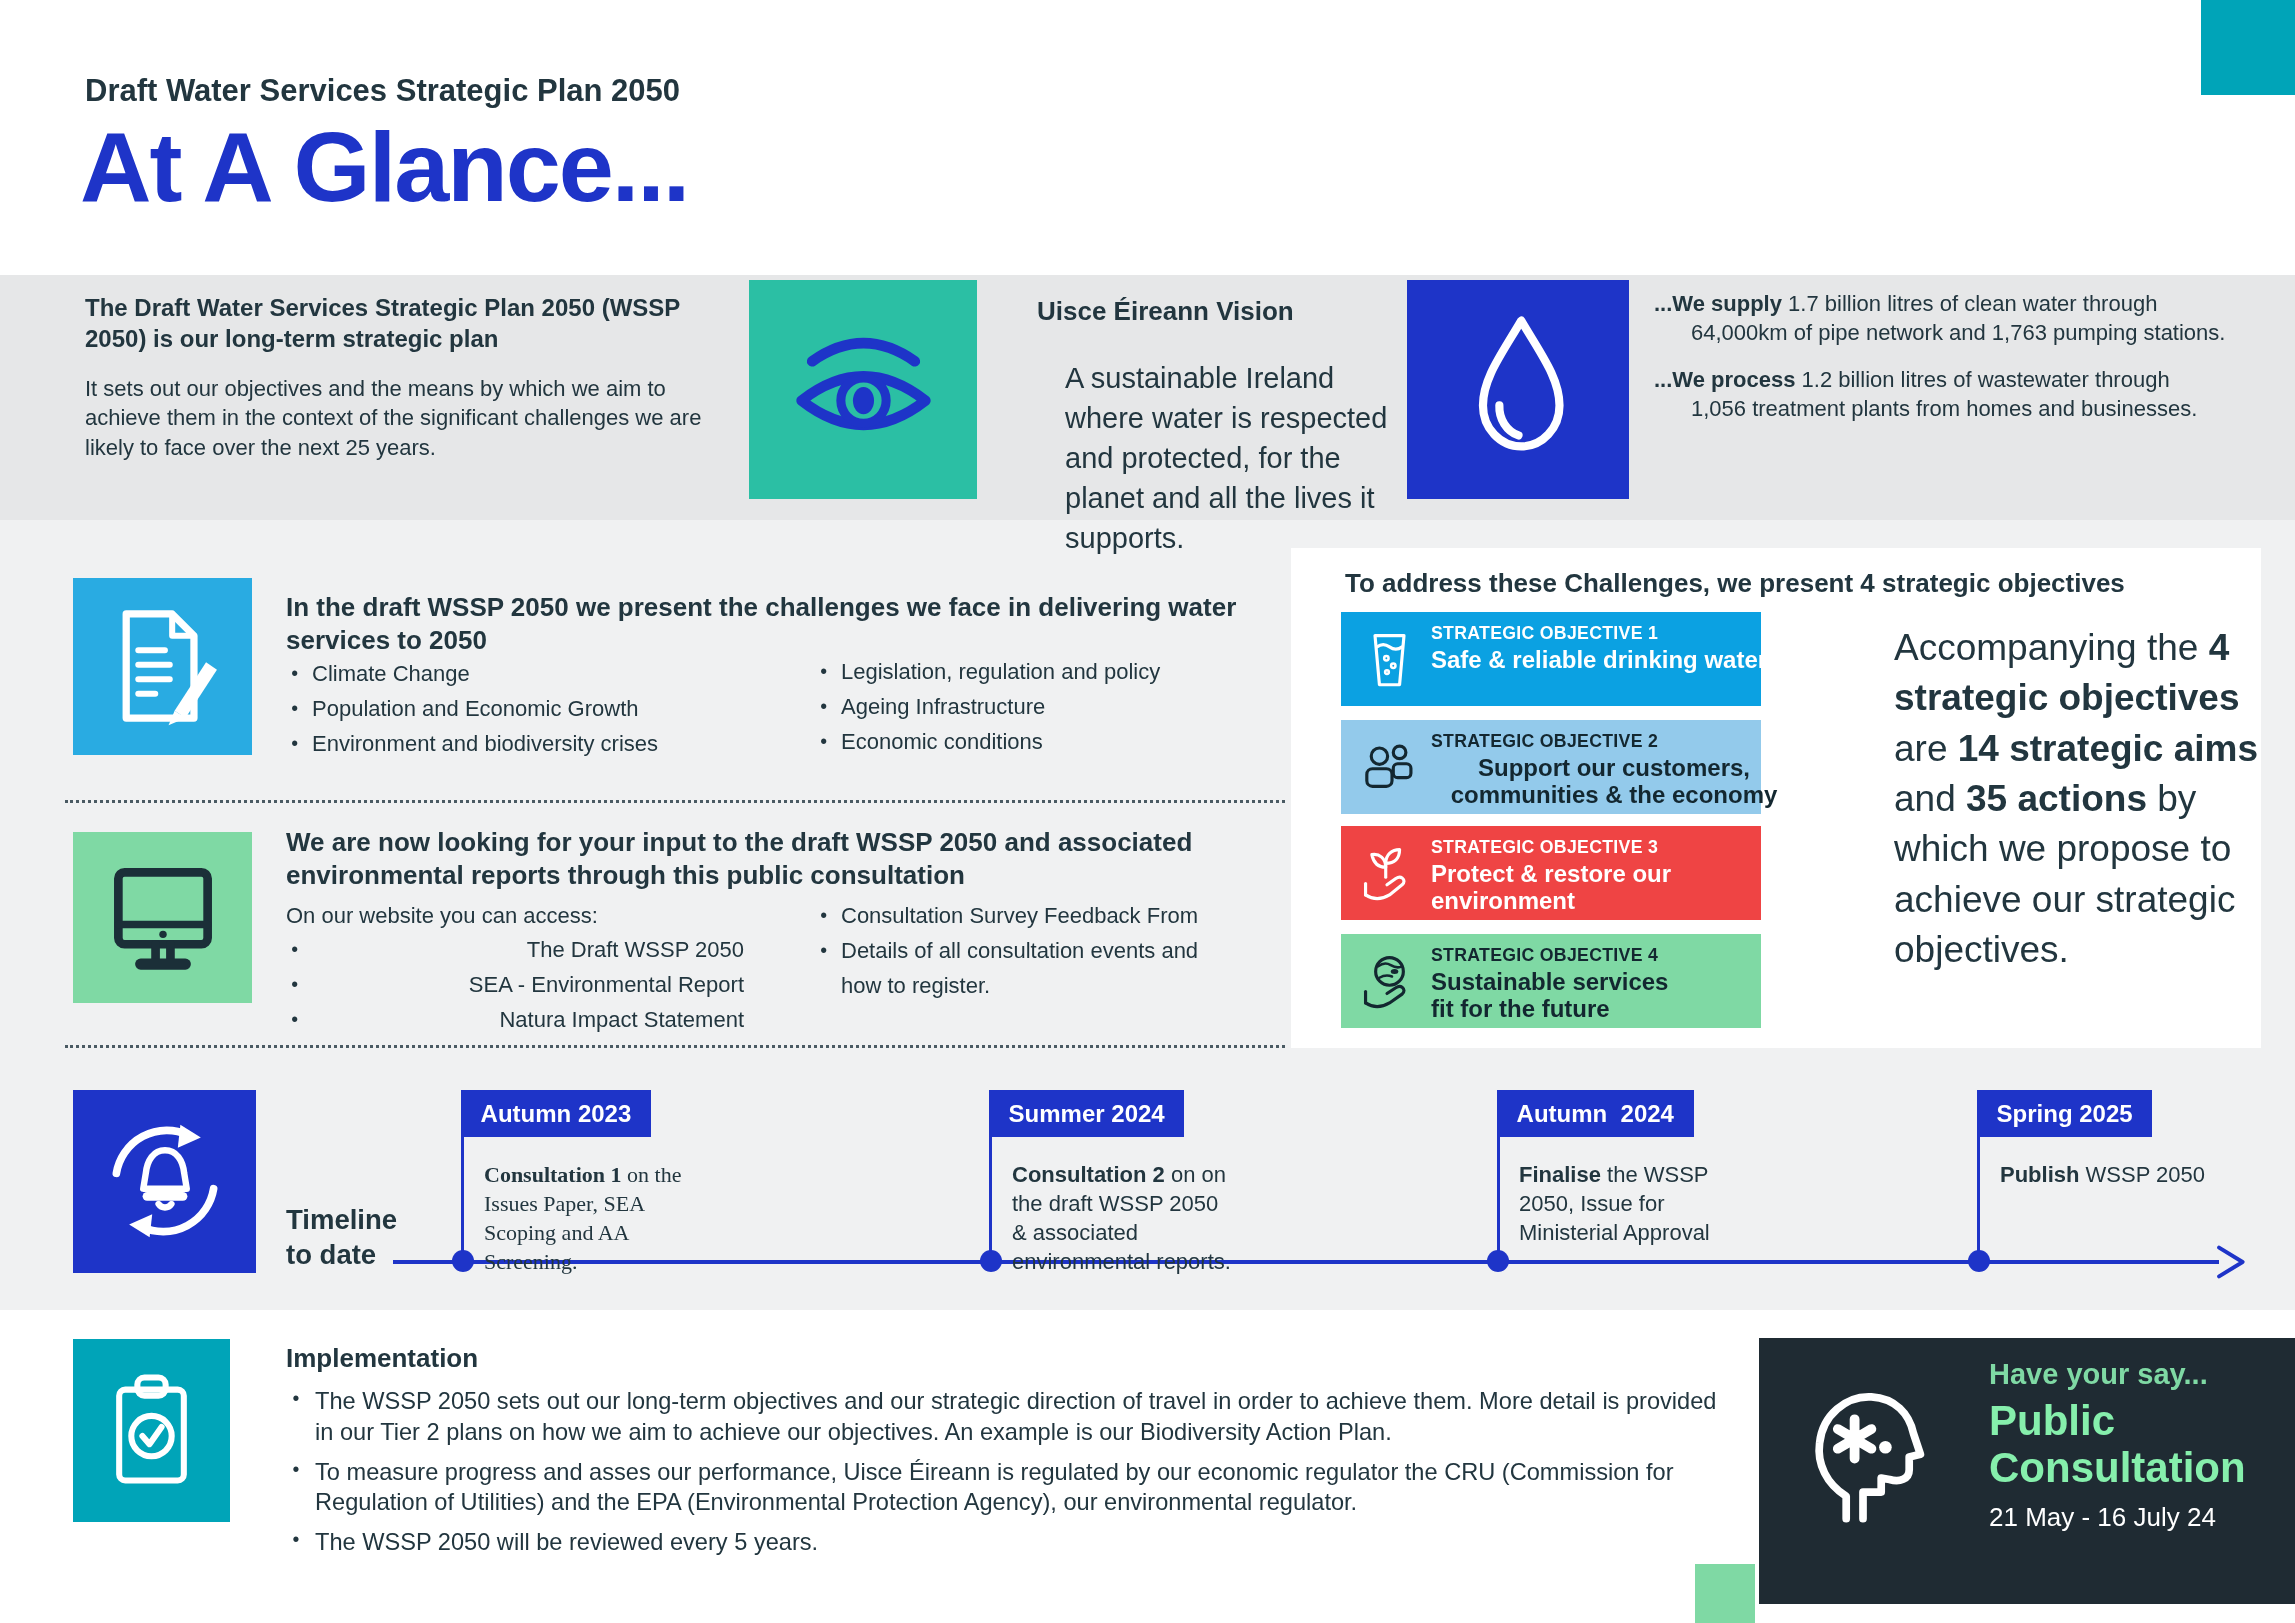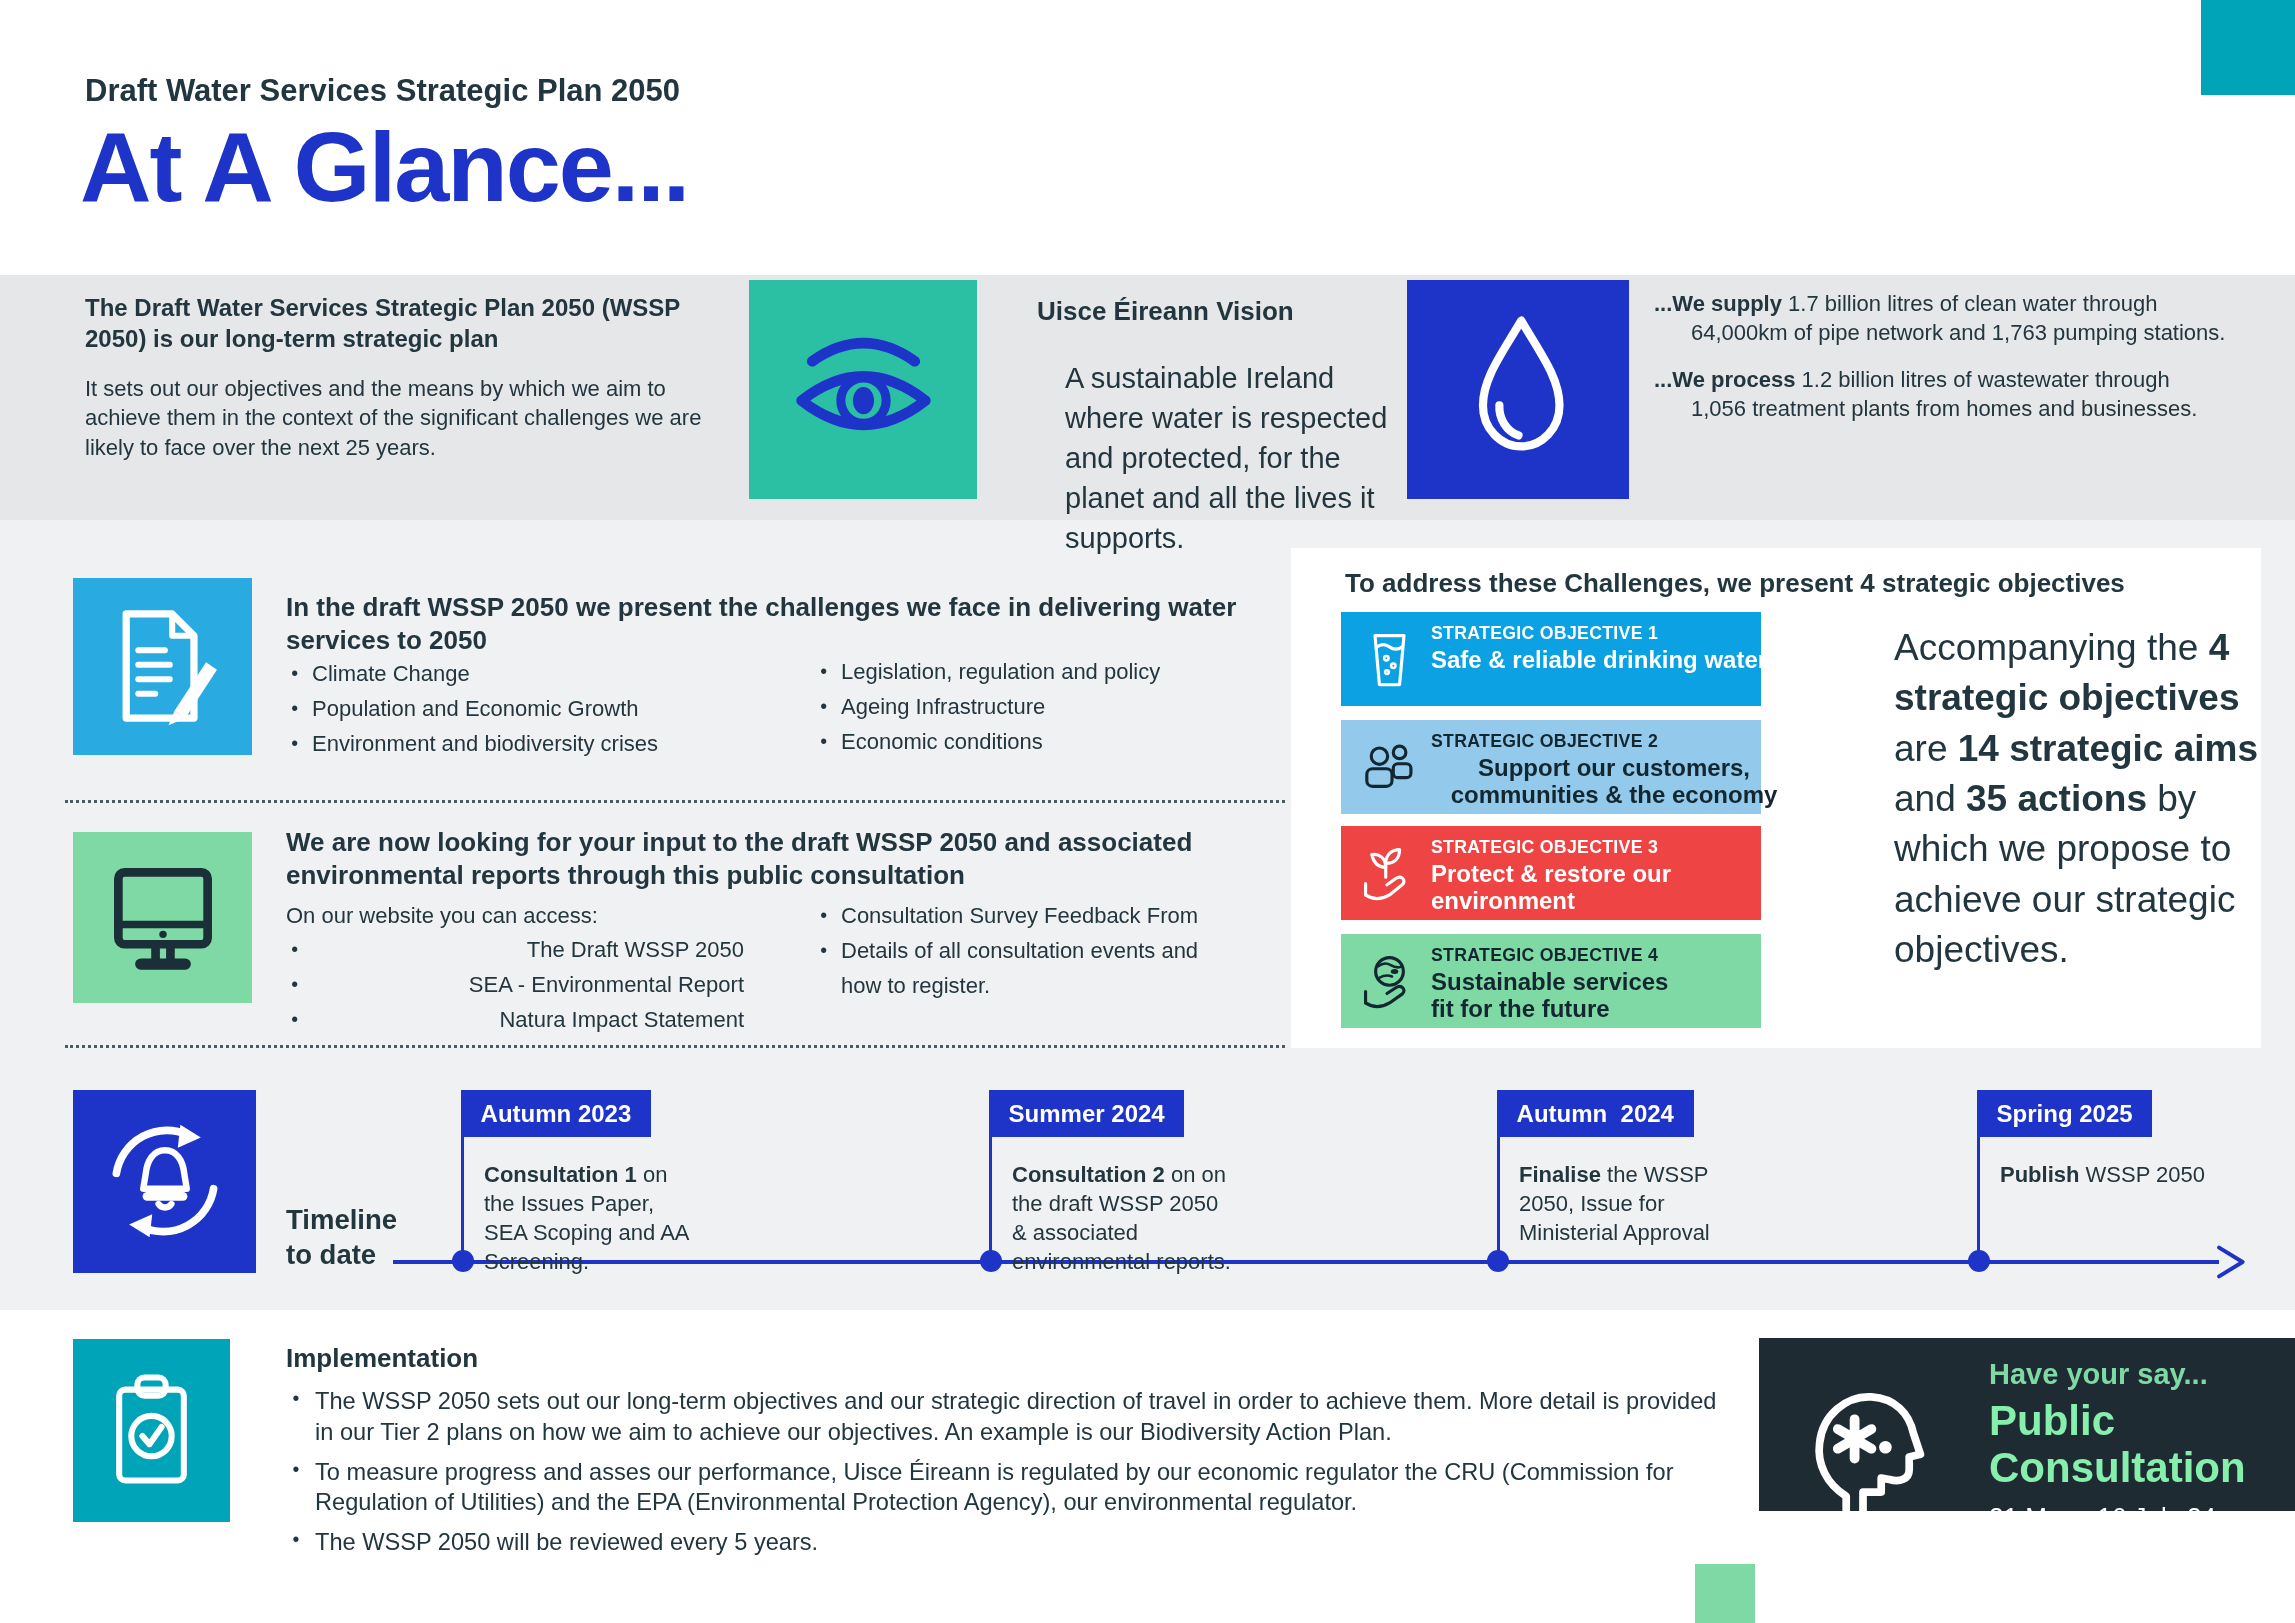--- a/index.html
+++ b/index.html
@@ -75,21 +75,21 @@
   .tl-text{top:1160px;font-size:22px;line-height:1.32;}
 
   
   .sq-clip{left:73px;top:1339px;width:157px;height:183px;background:#00a4b8;display:flex;align-items:center;justify-content:center;}
   .impl-heading{left:286px;top:1343px;font-size:26px;font-weight:700;}
   .impl-list{left:286px;top:1386px;width:1446px;}
   .impl-list li{font-size:23.6px;line-height:1.3;padding-left:29px;margin-bottom:9.2px;}
   .impl-list li:before{left:6.5px;}
 
   
-  .dark-box{left:1759px;top:1338px;width:537px;height:173px;background:#1f2b33;}
+  .dark-box{left:1759px;top:1338px;width:537px;height:266px;background:#1f2b33;}
   .hys-icon{position:absolute;left:34px;top:29px;width:154px;height:169px;}
   .hys-txt{position:absolute;left:230px;top:19.6px;width:294px;}
   .hys-kicker{font-size:29px;font-weight:700;color:#7fd9a4;}
   .hys-title{font-size:42px;font-weight:800;color:#86efac;line-height:1.12;margin-top:6.5px;}
   .hys-dates{font-size:26px;color:#ffffff;margin-top:10.5px;}
 </style>
 </head>
 <body>
 
 <div class="canvas">
@@ -274,21 +274,21 @@
   <div class="abs tl-line"></div>
   <div class="abs tl-arrow">
     <svg width="33" height="34" viewBox="0 0 50 52" fill="none" stroke="#1e34c8" stroke-width="6" stroke-linecap="round" stroke-linejoin="round">
       <polyline points="6,4 42,26 6,48"></polyline>
     </svg>
   </div>
 
   <div class="abs badge" style="left:461px;">Autumn 2023</div>
   <div class="abs tl-conn" style="left:461px;"></div>
   <div class="abs tl-dot" style="left:452px;"></div>
-  <div class="abs tl-text" style="left:484px;width:216px;">
+  <div class="abs tl-text" style="left:484px;width:216px;font-family:Liberation Serif, serif;">
     <span class="b">Consultation 1</span><span> on the Issues Paper, SEA Scoping and AA Screening.</span>
   </div>
 
   <div class="abs badge" style="left:989px;">Summer 2024</div>
   <div class="abs tl-conn" style="left:989px;"></div>
   <div class="abs tl-dot" style="left:980px;"></div>
   <div class="abs tl-text" style="left:1012px;width:226px;">
     <span class="b">Consultation 2</span><span> on on the draft WSSP 2050 &amp; associated environmental reports.</span>
   </div>
 

